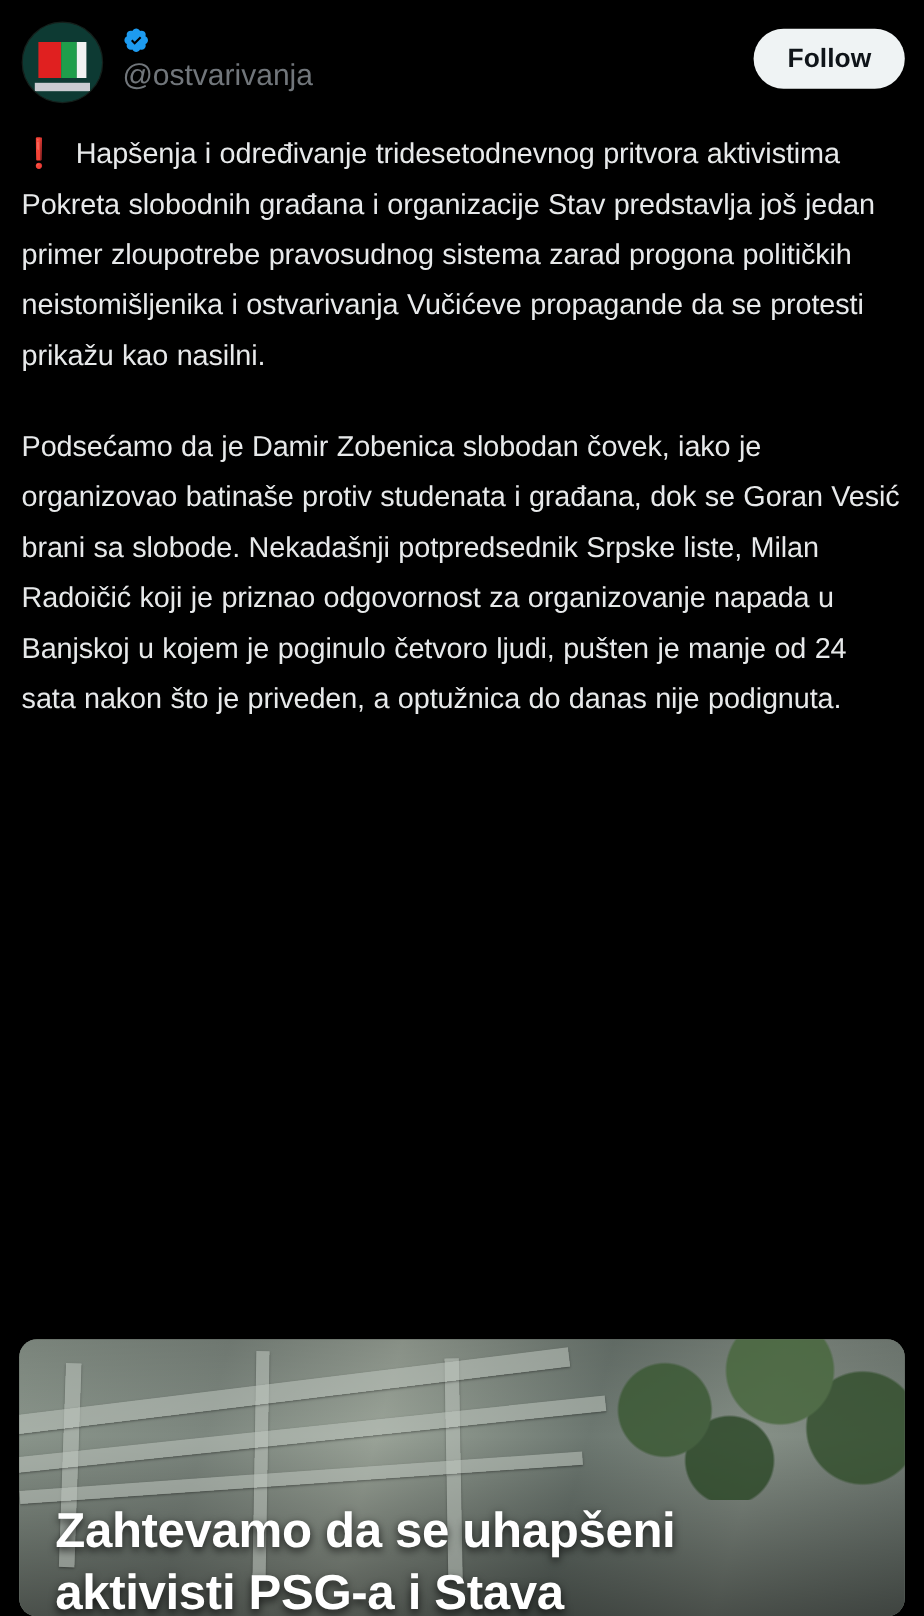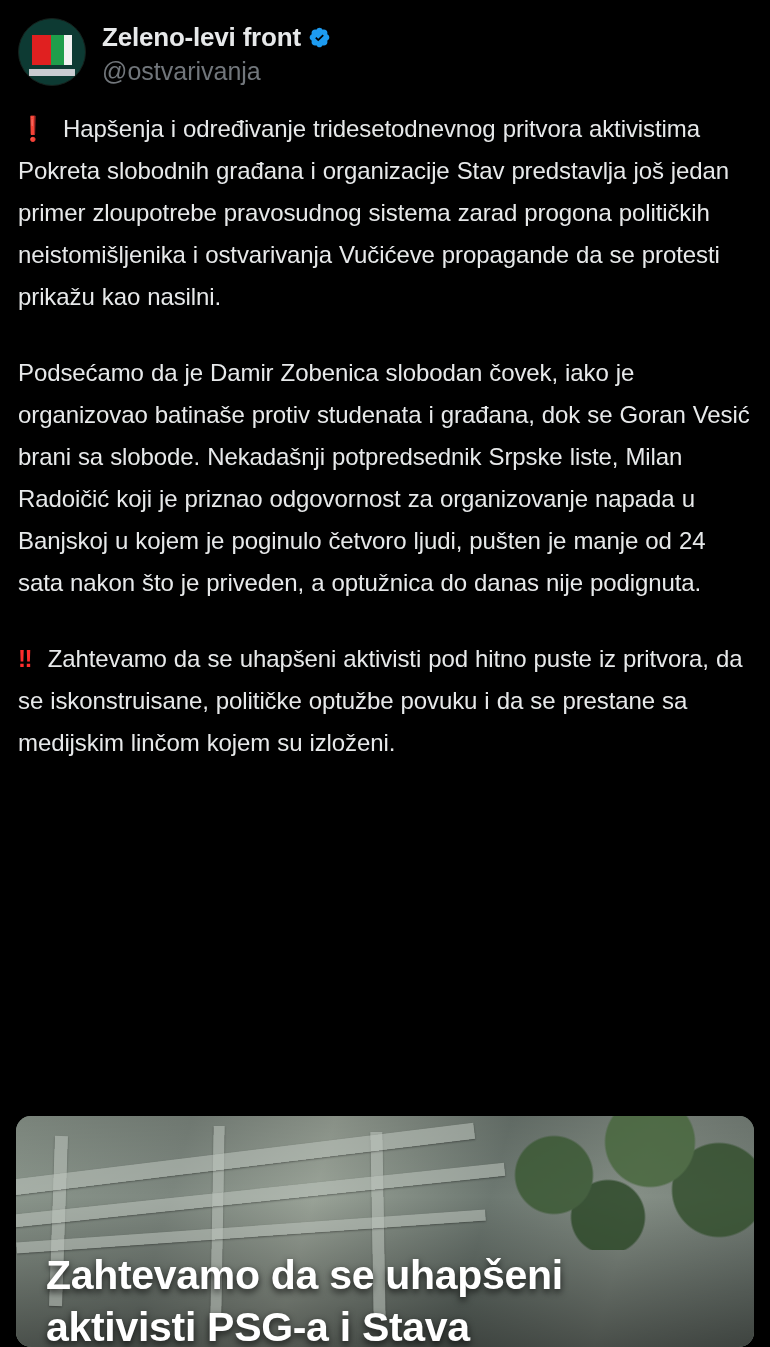--- a/index.html
+++ b/index.html
@@ -196,37 +196,36 @@
   <div class="header">
     <div class="avatar">
       <div class="logo-red"></div>
       <div class="logo-green"></div>
       <div class="logo-white"></div>
       <div class="logo-bar"></div>
     </div>
 
     <div class="namecol">
       <div class="nameline">
-        <span class="displayname">Zeleno-levi front</span>
         <span class="verified">
           <svg viewBox="0 0 24 24" width="23" height="23" aria-hidden="true">
             <path fill="#1d9bf0" d="M22.25 12c0-1.43-.88-2.67-2.19-3.34.46-1.39.2-2.9-.81-3.91s-2.52-1.27-3.91-.81C14.67 2.63 13.43 1.75 12 1.75s-2.67.88-3.34 2.19c-1.39-.46-2.9-.2-3.91.81s-1.27 2.52-.81 3.91C2.63 9.33 1.75 10.57 1.75 12s.88 2.67 2.19 3.34c-.46 1.39-.2 2.9.81 3.91s2.52 1.27 3.91.81c.67 1.31 1.91 2.19 3.34 2.19s2.67-.88 3.34-2.19c1.39.46 2.9.2 3.91-.81s1.27-2.52.81-3.91c1.31-.67 2.19-1.91 2.19-3.34z"></path>
             <path fill="#000000" d="M10.68 15.94l-3.2-3.2 1.27-1.27 1.93 1.93 4.57-4.57 1.27 1.27-5.84 5.84z"></path>
           </svg>
         </span>
       </div>
       <div class="handle">@ostvarivanja</div>
     </div>
 
+    <button class="follow-btn">Follow</button>
   </div>
 
   <div class="body">
     <p class="para"><span class="warn">❗</span>&nbsp; <span>Hapšenja i određivanje tridesetodnevnog pritvora aktivistima Pokreta slobodnih građana i organizacije Stav predstavlja još jedan primer zloupotrebe pravosudnog sistema zarad progona političkih neistomišljenika i ostvarivanja Vučićeve propagande da se protesti prikažu kao nasilni.</span></p>
     <p class="para"><span>Podsećamo da je Damir Zobenica slobodan čovek, iako je organizovao batinaše protiv studenata i građana, dok se Goran Vesić brani sa slobode. Nekadašnji potpredsednik Srpske liste, Milan Radoičić koji je priznao odgovornost za organizovanje napada u Banjskoj u kojem je poginulo četvoro ljudi, pušten je manje od 24 sata nakon što je priveden, a optužnica do danas nije podignuta.</span></p>
-    <p class="para"><span class="warn">‼</span>&nbsp; <span>Zahtevamo da se uhapšeni aktivisti pod hitno puste iz pritvora, da se iskonstruisane, političke optužbe povuku i da se prestane sa medijskim linčom kojem su izloženi.</span></p>
   </div>
 
   <div class="media">
     <div class="media-photo">
       <div class="foliage"></div>
       <div class="beam v1"></div>
       <div class="beam v2"></div>
       <div class="beam v3"></div>
       <div class="beam b1"></div>
       <div class="beam b2"></div>

